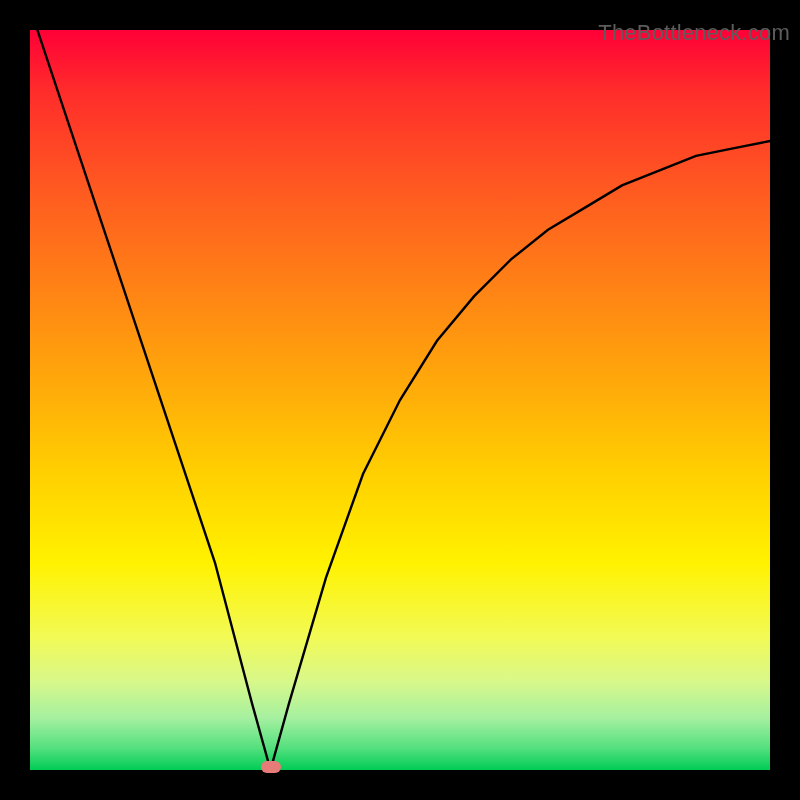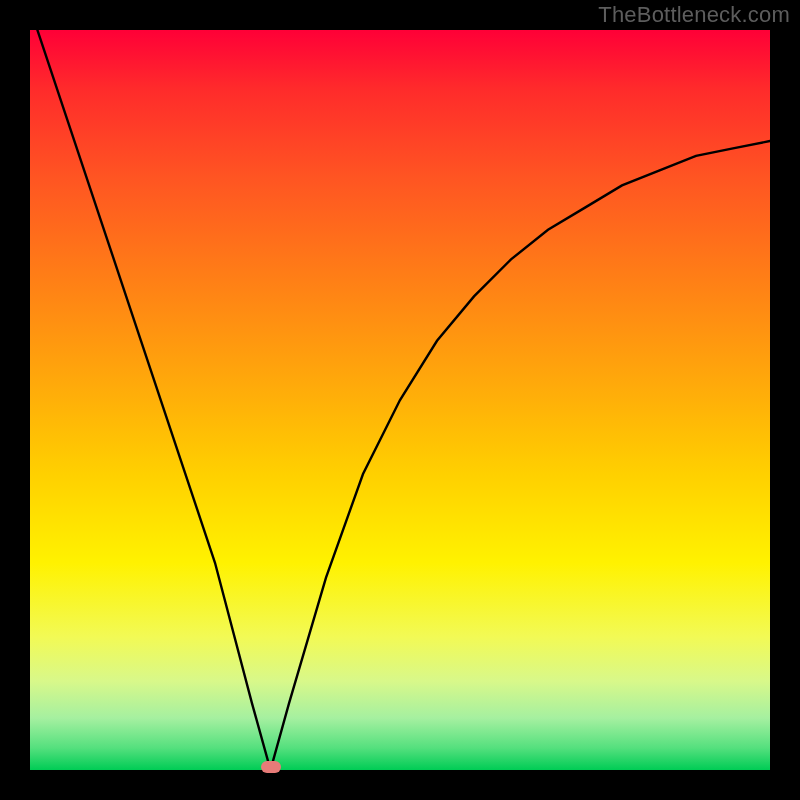--- a/index.html
+++ b/index.html
@@ -5,21 +5,21 @@
   * { margin: 0; padding: 0; box-sizing: border-box; }
   html, body { width: 800px; height: 800px; overflow: hidden; background: #000; }
   .outer {
     width: 800px;
     height: 800px;
     background: #000;
     position: relative;
   }
   .watermark {
     position: absolute;
-    top: 2px;
+    top: 20px;
     right: 10px;
     color: #5d5d5d;
     font-family: Arial, Helvetica, sans-serif;
     font-size: 22px;
     font-weight: 500;
     letter-spacing: 0.2px;
     z-index: 10;
   }
   .plot {
     position: absolute;

